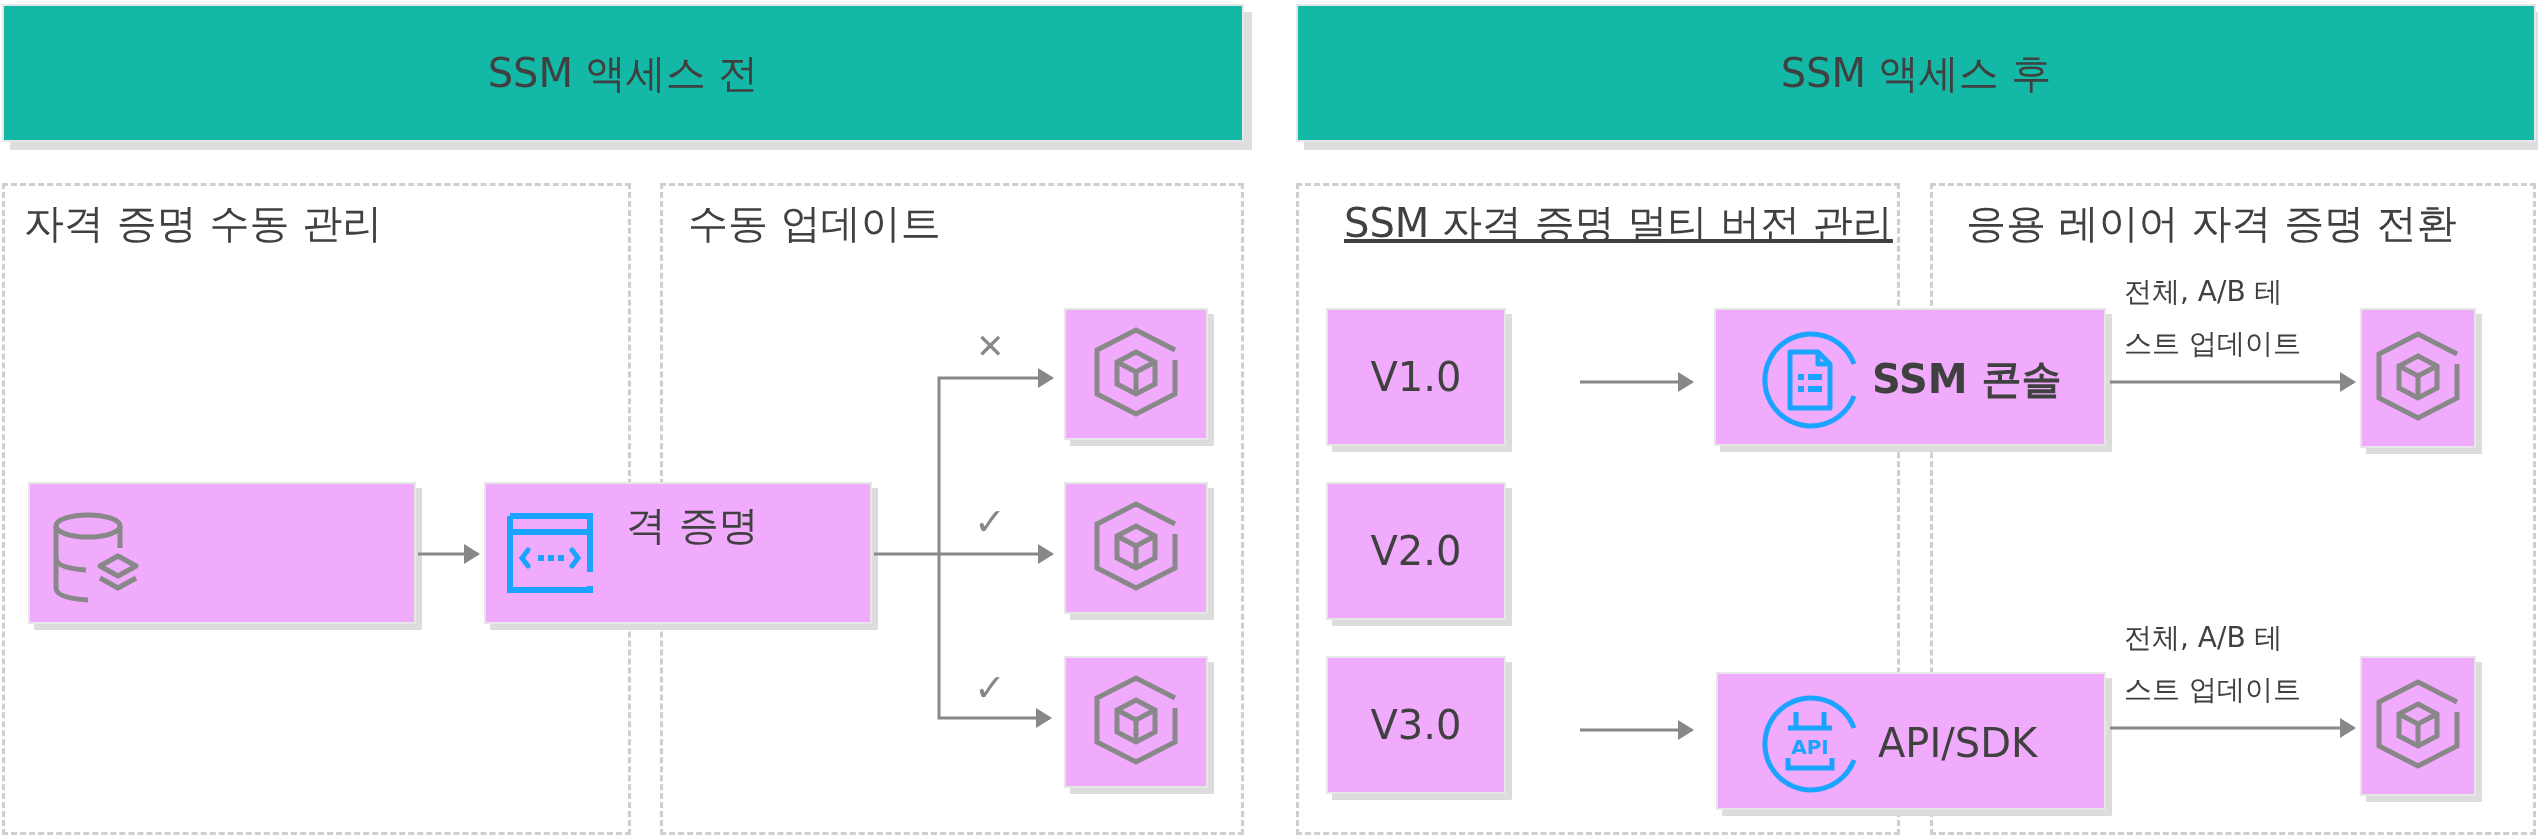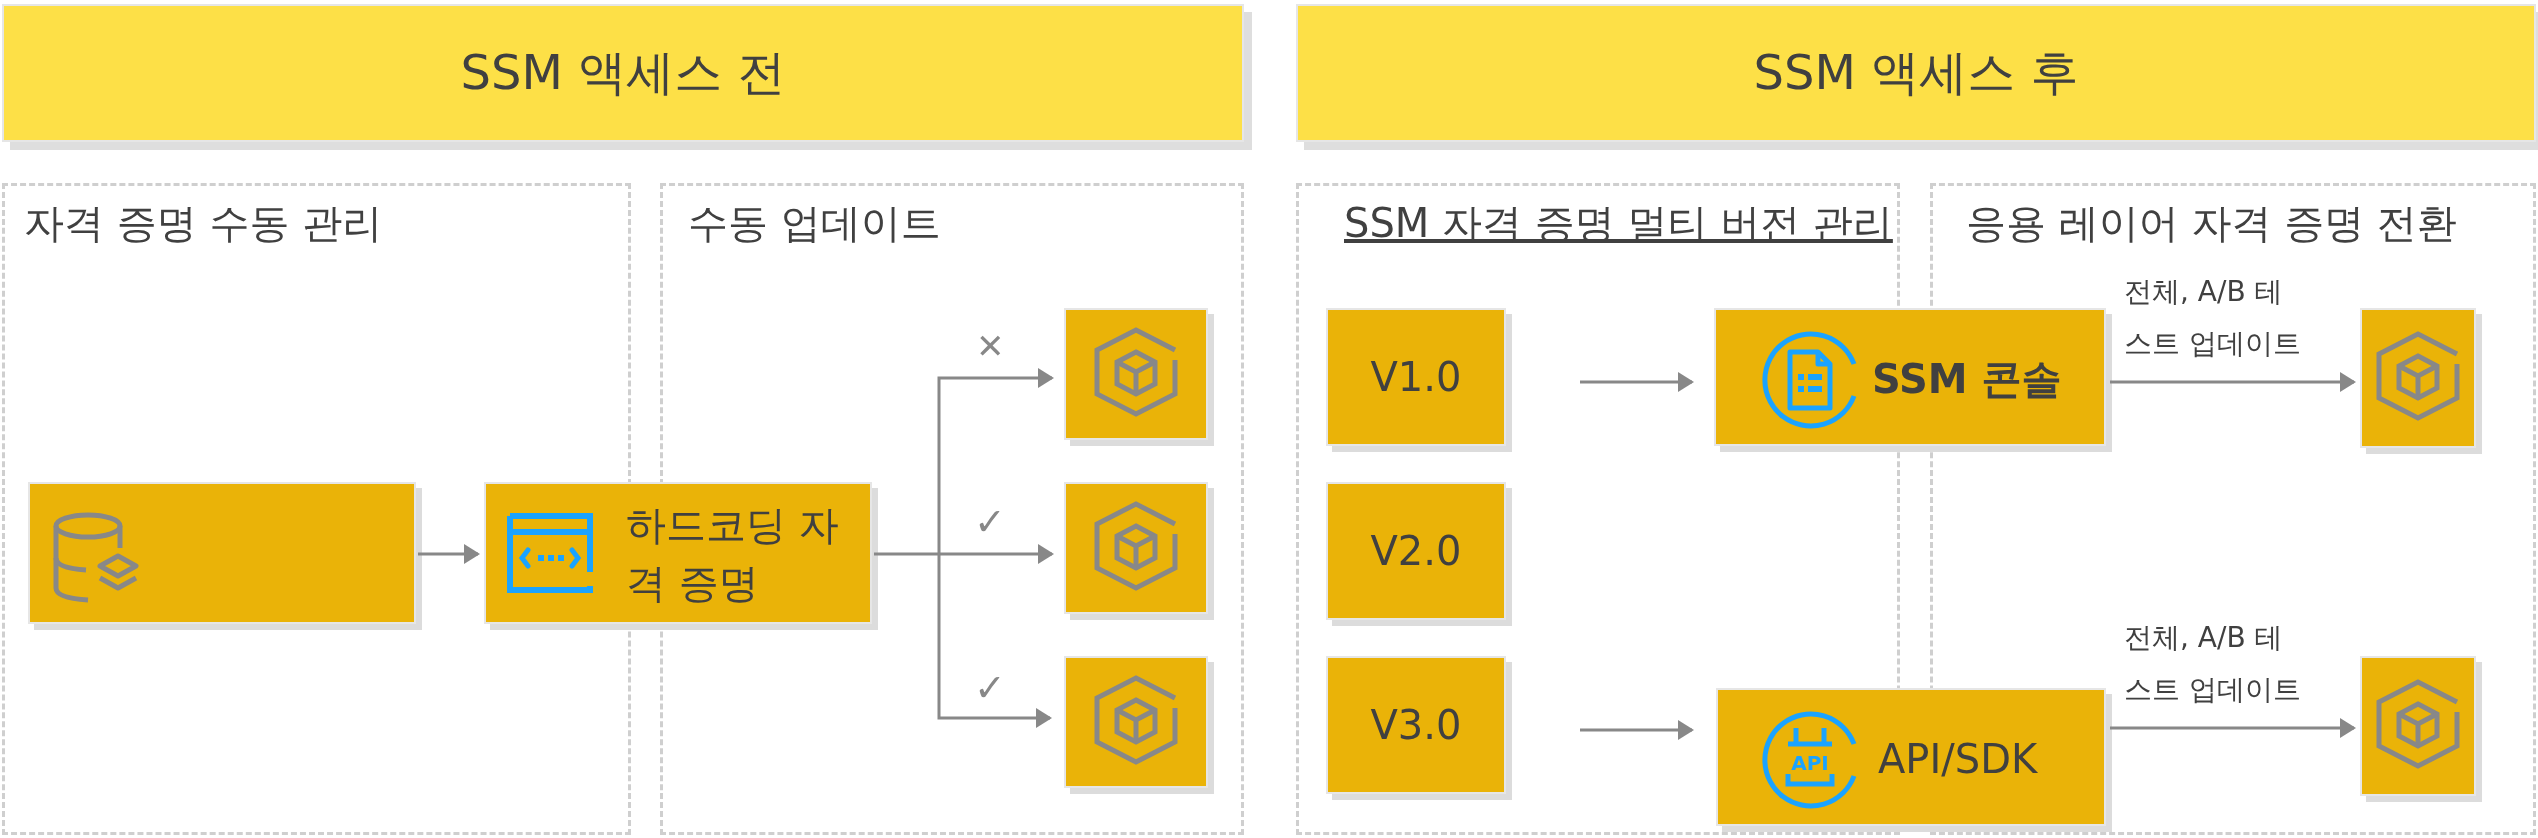--- a/index.html
+++ b/index.html
@@ -1,24 +1,24 @@
 <!DOCTYPE html>
 <html><head>
 <meta charset="utf-8">
 <style>
   html, body { margin: 0; padding: 0; background: #ffffff; }
   body { width: 2538px; height: 838px; position: relative; overflow: hidden;
          font-family: "DejaVu Sans", "Liberation Sans", sans-serif; color: #404040; }
   .abs { position: absolute; }
-  .header-box { position: absolute; background: #fde047; border: 2px solid #e6e6e6;
+  .header-box { position: absolute; background: #14b8a6; border: 2px solid #e6e6e6;
                 box-shadow: 8px 8px 0 #dedede; display: flex; align-items: center;
-                justify-content: center; font-size: 48px; color: #404040; box-sizing: border-box; }
+                justify-content: center; font-size: 40px; color: #404040; box-sizing: border-box; }
   .zone { position: absolute; border: 3px dashed #cfcfcf; box-sizing: border-box; }
   .zone-title { position: absolute; font-size: 40px; color: #404040; white-space: nowrap; }
-  .card { position: absolute; background: #eab308; border: 2px solid #e6e6e6;
+  .card { position: absolute; background: #f0abfc; border: 2px solid #e6e6e6;
           box-shadow: 6px 6px 0 #dcdcdc; box-sizing: border-box; }
   .card-text { font-size: 40px; color: #404040; line-height: 58px; }
   .center { display: flex; align-items: center; justify-content: center; }
   .lbl { position: absolute; font-size: 28px; color: #404040; line-height: 52px; white-space: nowrap; }
   svg.overlay { position: absolute; left: 0; top: 0; pointer-events: none; }
 </style>
 </head>
 <body>
 
 <div class="header-box" style="left:2px; top:4px; width:1242px; height:138px;">
@@ -70,21 +70,20 @@
         <path d="M66 38 L72 46 L66 54"></path>
       </g>
       <g fill="#1aa3ff">
         <rect x="32" y="43" width="6" height="6"></rect>
         <rect x="42" y="43" width="6" height="6"></rect>
         <rect x="52" y="43" width="6" height="6"></rect>
       </g>
     </svg>
   </span>
   <div class="abs card-text" style="left:140px; top:12px;">
-    <div>하드코딩 자</div>
     <div>격 증명</div>
   </div>
 </div>
 
 <div class="card center" style="left:1064px; top:308px; width:144px; height:132px;">
   <span class="hexcube">
   <svg width="90" height="92" viewBox="0 0 90 92">
     <g fill="none" stroke="#888" stroke-width="5" stroke-linejoin="miter">
       <path d="M84 24 L45 4 L6 24 V68 L45 88 L84 68 V34"></path>
       <path d="M45 26 L64 36 V58 L45 68 L26 58 V36 Z"></path>
@@ -142,21 +141,21 @@
         <rect x="40" y="46" width="6" height="6"></rect>
           <rect x="50" y="46" width="14" height="6"></rect>
         <rect x="40" y="58" width="6" height="6"></rect>
           <rect x="50" y="58" width="14" height="6"></rect>
       </g>
     </svg>
   </span>
   <span class="abs card-text" style="left:156px; top:40px;">SSM 콘솔</span>
 </div>
 
-<div class="card" style="left:1716px; top:688px; width:390px; height:138px;">
+<div class="card" style="left:1716px; top:672px; width:390px; height:138px;">
   <span class="abs" style="left:40px; top:18px; width:104px; height:104px;">
     <svg width="104" height="104" viewBox="0 0 104 104">
       <path d="M96 36 A46 46 0 1 0 96 68" fill="none" stroke="#1aa3ff" stroke-width="5"></path>
       <g fill="none" stroke="#1aa3ff" stroke-width="5">
         <path d="M38 20 V36 M66 20 V36 M30 36 H74"></path>
         <path d="M30 66 V76 H74 V66"></path>
       </g>
       <text x="52" y="62" text-anchor="middle" font-family="DejaVu Sans, sans-serif" font-weight="bold" font-size="20" fill="#1aa3ff">API</text>
     </svg>
   </span>

